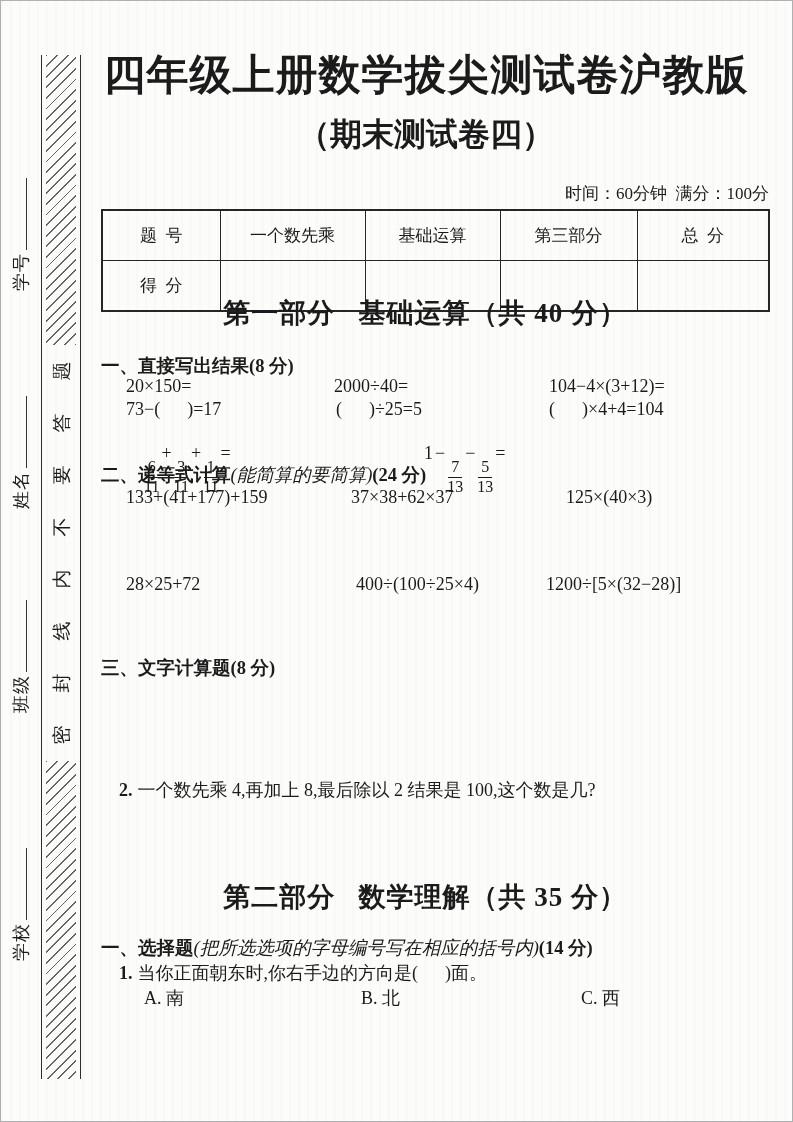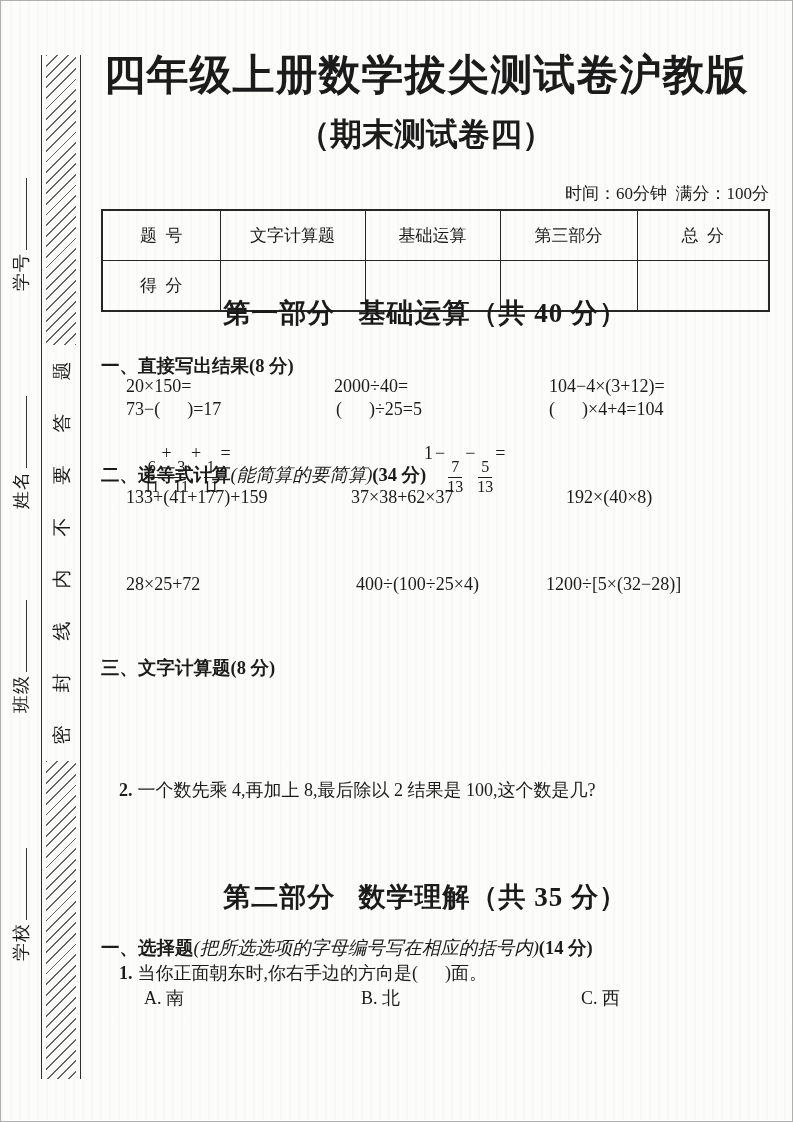--- a/index.html
+++ b/index.html
@@ -139,21 +139,21 @@
     <colgroup>
       <col style="width:118px">
         <col style="width:145px">
         <col style="width:135px">
         <col style="width:137px">
         <col style="width:132px">
     </colgroup>
     <tbody>
         <tr>
       <td>题  号</td>
-      <td>文字计算题</td>
+      <td>一个数先乘</td>
       <td>基础运算</td>
       <td>第三部分</td>
       <td>总  分</td>
     </tr>
     <tr>
       <td>得  分</td>
       <td></td>
       <td></td>
       <td></td>
       <td></td>
@@ -171,24 +171,24 @@
   <span class="abs prob" style="left:335px;top:398px">(      )÷25=5</span>
   <span class="abs prob" style="left:548px;top:398px">(      )×4+4=104</span>
 
   <span class="abs fexpr" style="left:125px;top:421px">
     <span class="frac"><span class="fn">6</span><span class="fd">11</span></span><span class="op">+</span><span class="frac"><span class="fn">3</span><span class="fd">11</span></span><span class="op">+</span><span class="frac"><span class="fn">1</span><span class="fd">11</span></span><span class="op">=</span>
   </span>
   <span class="abs fexpr" style="left:405px;top:421px">
     <span>1</span><span class="op">−</span><span class="frac"><span class="fn">7</span><span class="fd">13</span></span><span class="op">−</span><span class="frac"><span class="fn">5</span><span class="fd">13</span></span><span class="op">=</span>
   </span>
 
-  <div class="abs sec" style="left:100px;top:461px"><span>二、递等式计算</span><span class="kai">(能简算的要简算)</span><span>(34 分)</span></div>
+  <div class="abs sec" style="left:100px;top:461px"><span>二、递等式计算</span><span class="kai">(能简算的要简算)</span><span>(24 分)</span></div>
   <span class="abs prob" style="left:125px;top:486px">133+(41+177)+159</span>
   <span class="abs prob" style="left:350px;top:486px">37×38+62×37</span>
-  <span class="abs prob" style="left:565px;top:486px">192×(40×8)</span>
+  <span class="abs prob" style="left:565px;top:486px">125×(40×3)</span>
   <span class="abs prob" style="left:125px;top:573px">28×25+72</span>
   <span class="abs prob" style="left:355px;top:573px">400÷(100÷25×4)</span>
   <span class="abs prob" style="left:545px;top:573px">1200÷[5×(32−28)]</span>
 
   <div class="abs sec" style="left:100px;top:654px">三、文字计算题(8 分)</div>
   <div class="abs prob" style="left:118px;top:777px"><span class="qno">2.</span><span>一个数先乘 4,再加上 8,最后除以 2 结果是 100,这个数是几?</span></div>
 
   <div class="abs h1" style="top:878px">第二部分   数学理解（共 35 分）</div>
 
   <div class="abs sec" style="left:100px;top:934px"><span>一、选择题</span><span class="kai">(把所选选项的字母编号写在相应的括号内)</span><span>(14 分)</span></div>

